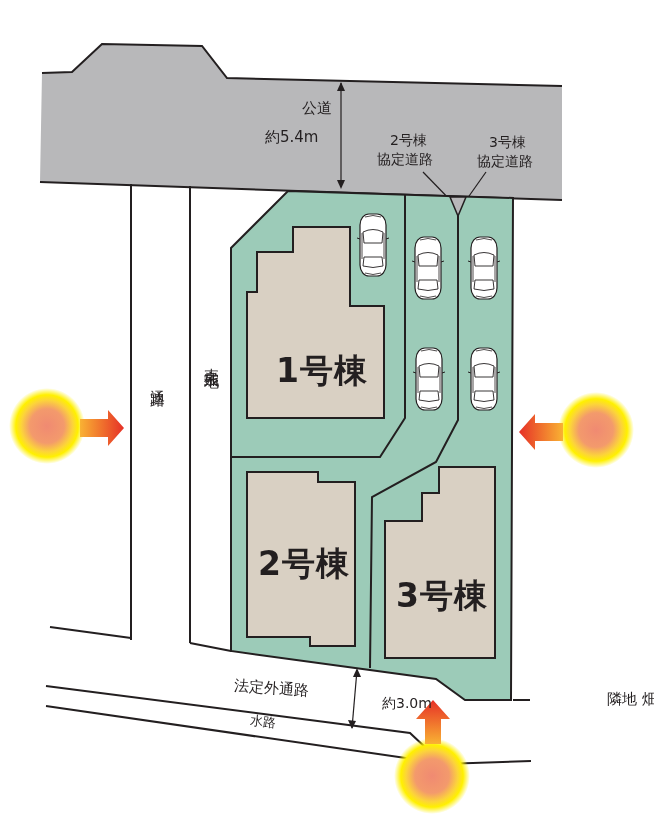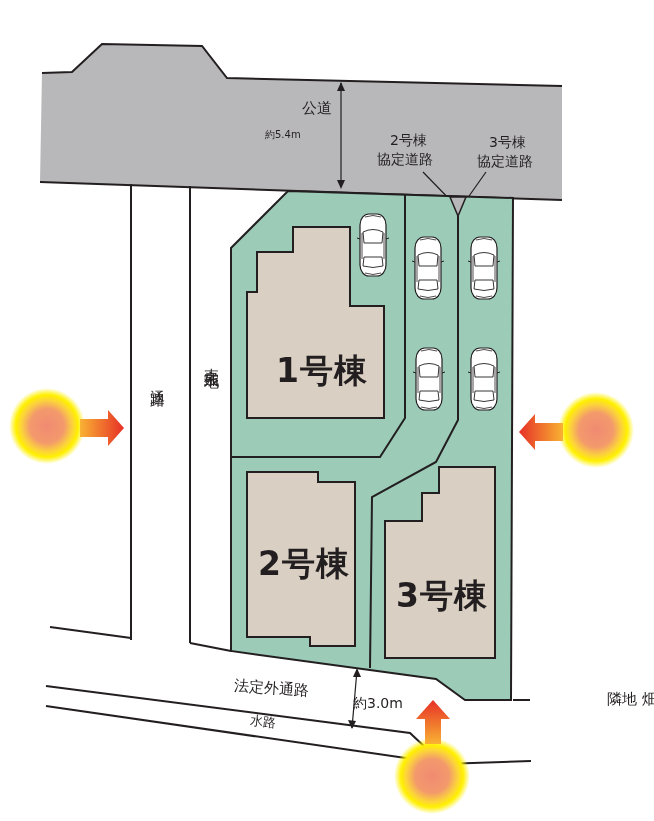--- a/index.html
+++ b/index.html
@@ -118,30 +118,30 @@
     <circle cx="596" cy="430" r="38" fill="url(#sunGrad)"></circle>
     <path d="M563,423 L535,423 L535,414 L519,432 L535,450 L535,441 L563,441 Z" fill="url(#arrowL)"></path>
   </g>
   <g>
     <circle cx="432" cy="776" r="38" fill="url(#sunGrad)"></circle>
     <path d="M425,744 L425,719 L416,719 L433,700 L450,719 L441,719 L441,744 Z" fill="url(#arrowU)"></path>
   </g>
 </svg>
 
 <div class="lbl small" style="left:302px; top:100px; font-size:15px;">公道</div>
-<div class="lbl small" style="left:265px; top:129px; font-size:10px;">約5.4m</div>
+<div class="lbl small" style="left:265px; top:129px; font-size:15px;">約5.4m</div>
 
 <div class="lbl small" style="left:390px; top:133px;">2号棟</div>
 <div class="lbl small" style="left:377px; top:152px;">協定道路</div>
 <div class="lbl small" style="left:489px; top:135px;">3号棟</div>
 <div class="lbl small" style="left:477px; top:154px;">協定道路</div>
 
 <div class="lbl vert" style="left:149px; top:378px;">通路</div>
 <div class="lbl vert" style="left:203px; top:356px;">売主残地</div>
 
 <div class="lbl big" style="left:276px; top:353px;">1号棟</div>
 <div class="lbl big" style="left:258px; top:546px;">2号棟</div>
 <div class="lbl big" style="left:396px; top:578px;">3号棟</div>
 
 <div class="lbl road" style="left:234px; top:680px; transform:rotate(4deg);">法定外通路</div>
-<div class="lbl small" style="left:353px; top:696px;">約3.0m</div>
+<div class="lbl small" style="left:382px; top:696px;">約3.0m</div>
 <div class="lbl small" style="left:250px; top:715px; font-size:13px; transform:rotate(6deg);">水路</div>
 <div class="lbl road" style="left:607px; top:691px;">隣地 畑</div>
 
 </body></html>

